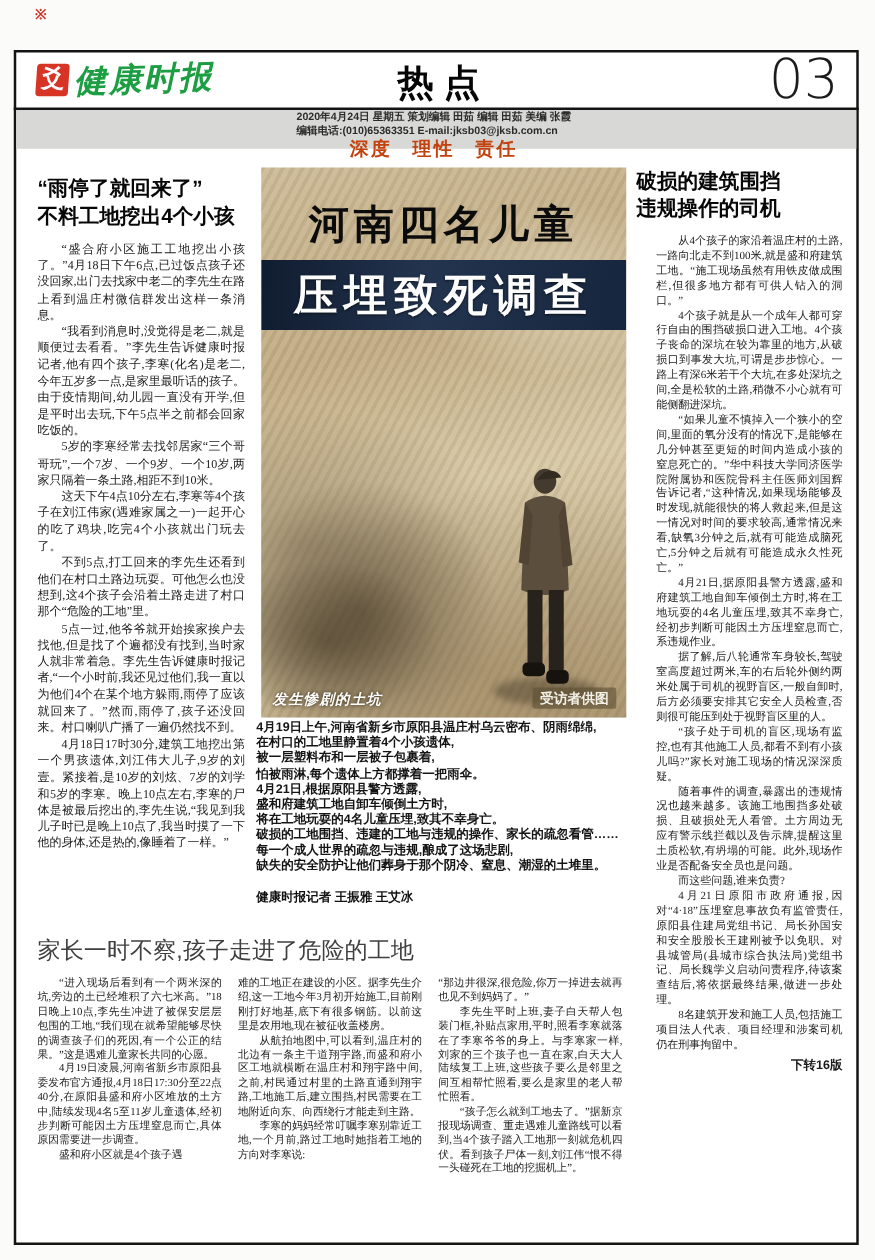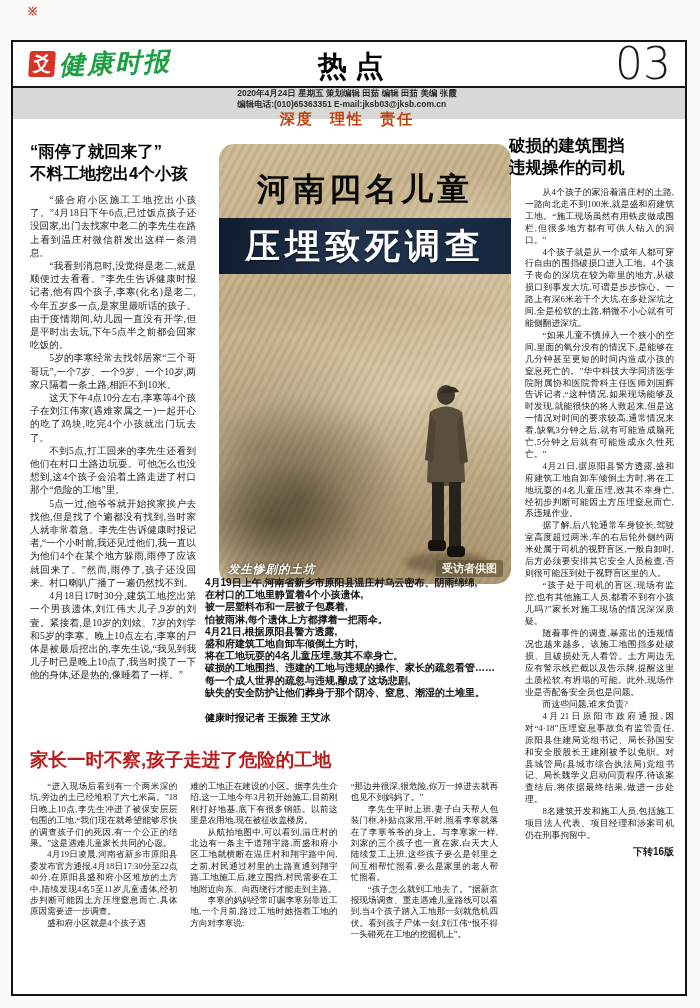--- a/index.html
+++ b/index.html
@@ -73,22 +73,22 @@
     font-family:"Liberation Sans",sans-serif;}
 
   
   .lede{position:absolute;left:205px;top:577px;width:300px;font-family:"Liberation Sans",sans-serif;}
   .lede .lede-line{font-size:10px;line-height:12.2px;font-weight:600;color:#141414;}
   .byline{margin-top:12px;font-size:10px;font-weight:700;color:#111;
     font-family:"Liberation Sans",sans-serif;}
 
   
   .bottom-section{position:absolute;left:30px;top:747px;width:468px;height:247px;overflow:hidden;}
-  .bottom-title{font-family:"Liberation Sans",sans-serif;font-weight:bold;font-size:18.5px;
-    color:#b91c1c;margin:0 0 9px 0;}
+  .bottom-title{font-family:"Liberation Sans",sans-serif;font-weight:normal;font-size:18.5px;
+    color:#404040;margin:0 0 9px 0;}
   .bcols{display:flex;gap:13px;}
   .bcol{flex:1;min-width:0;}
   .bcol p{font-size:8.6px;line-height:11.4px;}
   .bcol.cont p:first-child{text-indent:0;}
 </style>
 </head>
 <body>
 
 <div class="page">
 
@@ -120,21 +120,21 @@
         <p>“盛合府小区施工工地挖出小孩了。”4月18日下午6点,已过饭点孩子还没回家,出门去找家中老二的李先生在路上看到温庄村微信群发出这样一条消息。</p>
         <p>“我看到消息时,没觉得是老二,就是顺便过去看看。”李先生告诉健康时报记者,他有四个孩子,李寒(化名)是老二,今年五岁多一点,是家里最听话的孩子。由于疫情期间,幼儿园一直没有开学,但是平时出去玩,下午5点半之前都会回家吃饭的。</p>
         <p>5岁的李寒经常去找邻居家“三个哥哥玩”,一个7岁、一个9岁、一个10岁,两家只隔着一条土路,相距不到10米。</p>
         <p>这天下午4点10分左右,李寒等4个孩子在刘江伟家(遇难家属之一)一起开心的吃了鸡块,吃完4个小孩就出门玩去了。</p>
         <p>不到5点,打工回来的李先生还看到他们在村口土路边玩耍。可他怎么也没想到,这4个孩子会沿着土路走进了村口那个“危险的工地”里。</p>
         <p>5点一过,他爷爷就开始挨家挨户去找他,但是找了个遍都没有找到,当时家人就非常着急。李先生告诉健康时报记者,“一个小时前,我还见过他们,我一直以为他们4个在某个地方躲雨,雨停了应该就回来了。”然而,雨停了,孩子还没回来。村口喇叭广播了一遍仍然找不到。</p>
         <p>4月18日17时30分,建筑工地挖出第一个男孩遗体,刘江伟大儿子,9岁的刘壹。紧接着,是10岁的刘炫、7岁的刘学和5岁的李寒。晚上10点左右,李寒的尸体是被最后挖出的,李先生说,“我见到我儿子时已是晚上10点了,我当时摸了一下他的身体,还是热的,像睡着了一样。”</p>
       </div>
   </section>
 
-  <figure class="photo" style="margin:14px;border-radius:15px;">
+  <figure class="photo" style="margin:4px;">
     <div class="pit"></div>
     <div class="photo-hl1">河南四名儿童</div>
     <div class="photo-band">
       <div class="photo-hl2">压埋致死调查</div>
     </div>
     <div class="person-shadow"></div>
     <svg class="person" width="62" height="200" viewBox="0 0 62 200">
       <ellipse cx="31" cy="13" rx="9" ry="10" fill="#453a2e"></ellipse>
       <path d="M30 6 Q40 2 44 10 L24 12 Z" fill="#332b22"></path>
       <path d="M15 30 Q31 19 47 30 L50 100 Q31 108 12 100 Z" fill="#5c4e3c"></path>

